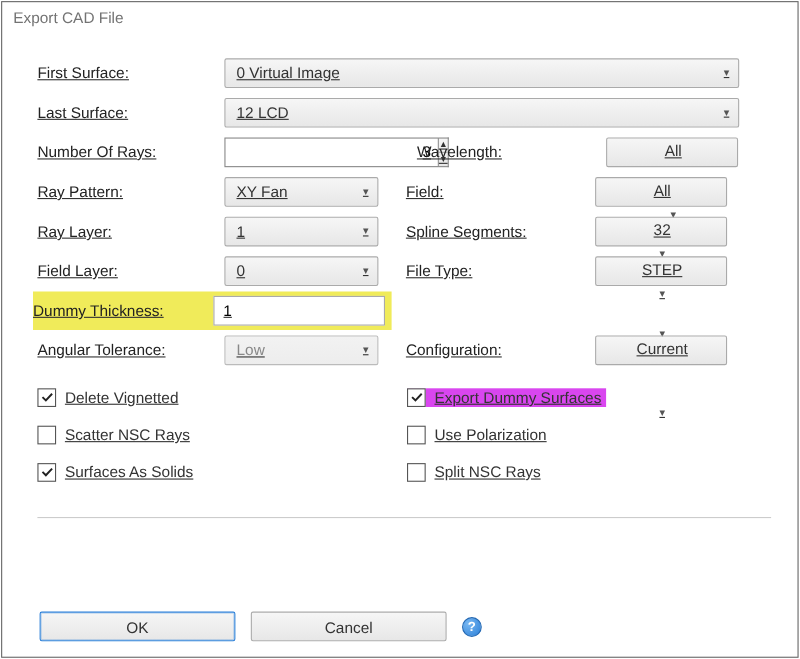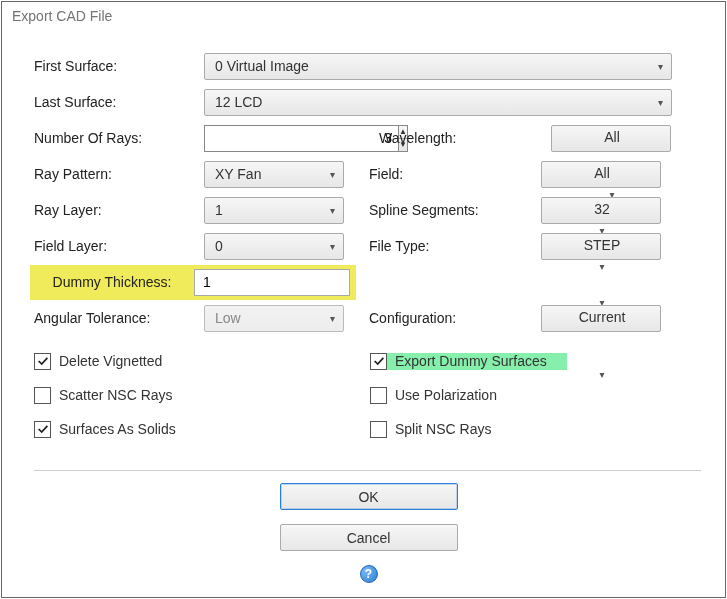--- a/index.html
+++ b/index.html
@@ -17,20 +17,21 @@
       background: #fff;
       position: relative;
     }
     .title {
       padding: 6px 10px;
       font-size: 14px;
       color: #737373;
     }
     .content {
       padding: 18px 24px 0 32px;
+      text-decoration: underline;
     }
     .row {
       display: flex;
       align-items: center;
       height: 36px;
     }
     .label-left {
       width: 170px;
       color: #222;
     }
@@ -114,22 +115,22 @@
       width: 150px;
       background: #fff;
     }
     .hl {
       background: #f0eb5a;
       padding: 2px 4px;
     }
     .hl-row {
       display: inline-flex;
       align-items: center;
-      background: #86efac;
-      padding-right: 20px;
+      background: #d946ef;
+      padding-right: 4px;
     }
     .checks {
       padding-top: 8px;
     }
     .check-row {
       display: flex;
       height: 34px;
       align-items: center;
     }
     .check-left {
@@ -163,21 +164,20 @@
     }
     .footer {
       display: flex;
       align-items: center;
       padding: 14px 24px 14px 34px;
       gap: 14px;
       position: absolute;
       bottom: 0;
       left: 0;
       right: 0;
-      flex-direction: column;
     }
     .btn {
       width: 178px;
       height: 27px;
       border: 1px solid #aaa;
       background: linear-gradient(#f6f6f6, #e7e7e7);
       border-radius: 2px;
       display: flex;
       align-items: center;
       justify-content: center;
@@ -280,21 +280,21 @@
       <div class="gap"></div>
       <div class="label-right">File Type:</div>
       <div class="select-box ctrl-small">
         <span>STEP</span>
         <span class="chev">▾</span>
       </div>
     </div>
 
     <div class="row">
       <span class="hl" style="padding:4px 6px 4px 0; margin-left:-4px; display:flex; align-items:center;">
-        <span class="label-left" style="width:164px;text-align:center;">Dummy Thickness:</span>
+        <span class="label-left" style="width:164px;">Dummy Thickness:</span>
         <input class="text-input" style="width: 156px;" value="1">
       </span>
     </div>
 
     <div class="row">
       <div class="label-left">Angular Tolerance:</div>
       <div class="select-box disabled ctrl-narrow">
         <span>Low</span>
         <span class="chev">▾</span>
       </div>

